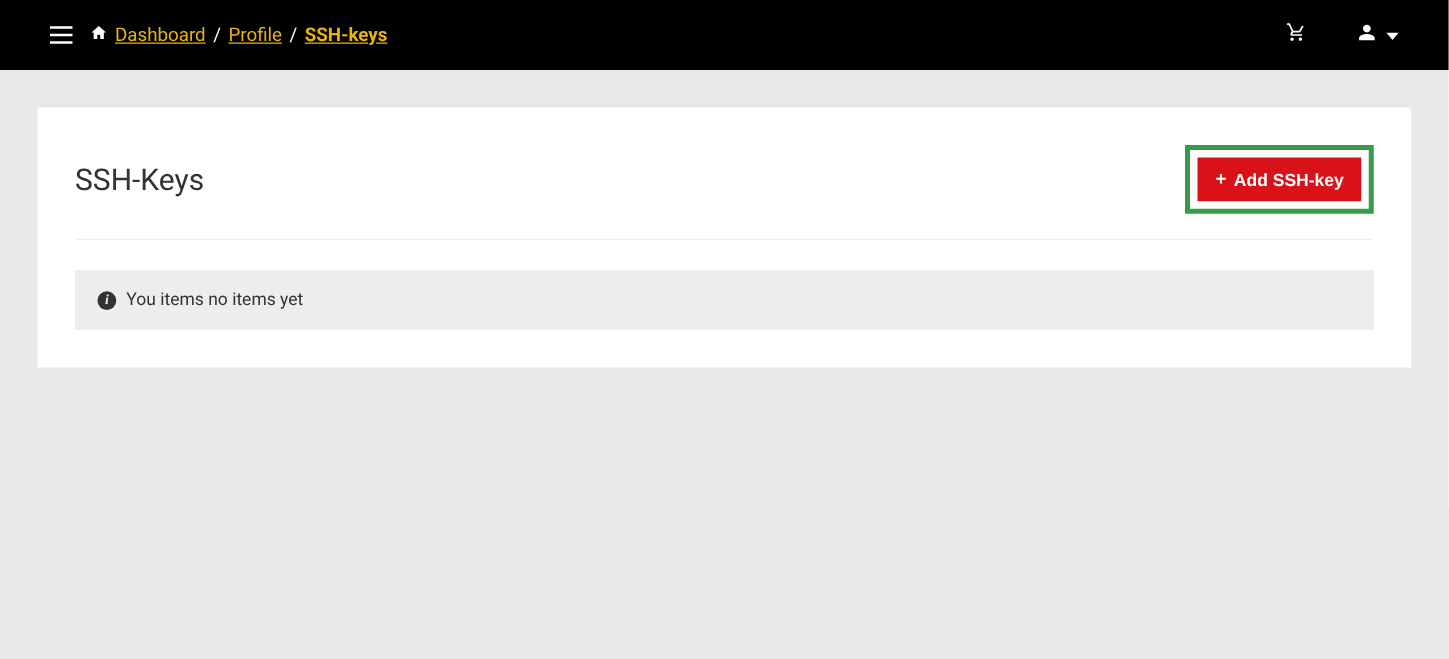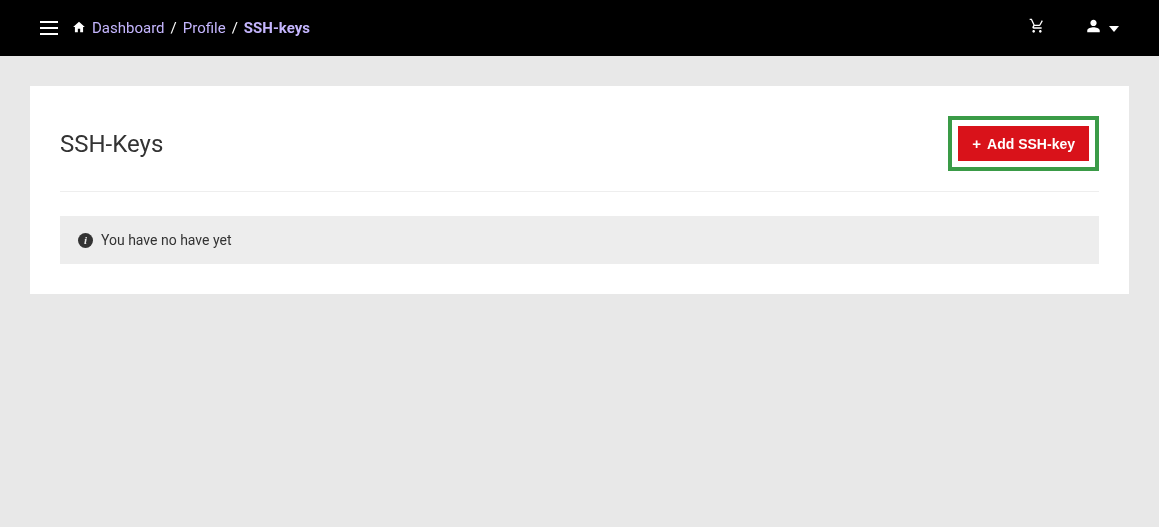--- a/index.html
+++ b/index.html
@@ -53,22 +53,23 @@
       gap: 6px;
       font-size: 15px;
     }
     .breadcrumb .home-icon {
       font-size: 14px;
     }
     .breadcrumb-sep {
       color: #fff;
     }
     .breadcrumb-item {
-      color: #c4b5fd;
+      color: #eab308;
       font-weight: 400;
+      text-decoration: underline;
     }
     .breadcrumb-item.active {
       font-weight: 700;
     }
     .navbar-right {
       display: flex;
       align-items: center;
       gap: 40px;
     }
     .cart-icon {
@@ -206,17 +207,17 @@
         <h1 class="panel-title">SSH-Keys</h1>
         <div class="add-button-wrapper">
           <button class="add-button">
             <span class="plus-icon">+</span>
             <span>Add SSH-key</span>
           </button>
         </div>
       </div>
       <div class="alert">
         <span class="info-icon">i</span>
-        <span>You have no have yet</span>
+        <span>You items no items yet</span>
       </div>
     </div>
   </div>
 </div>
 
 </body></html>

